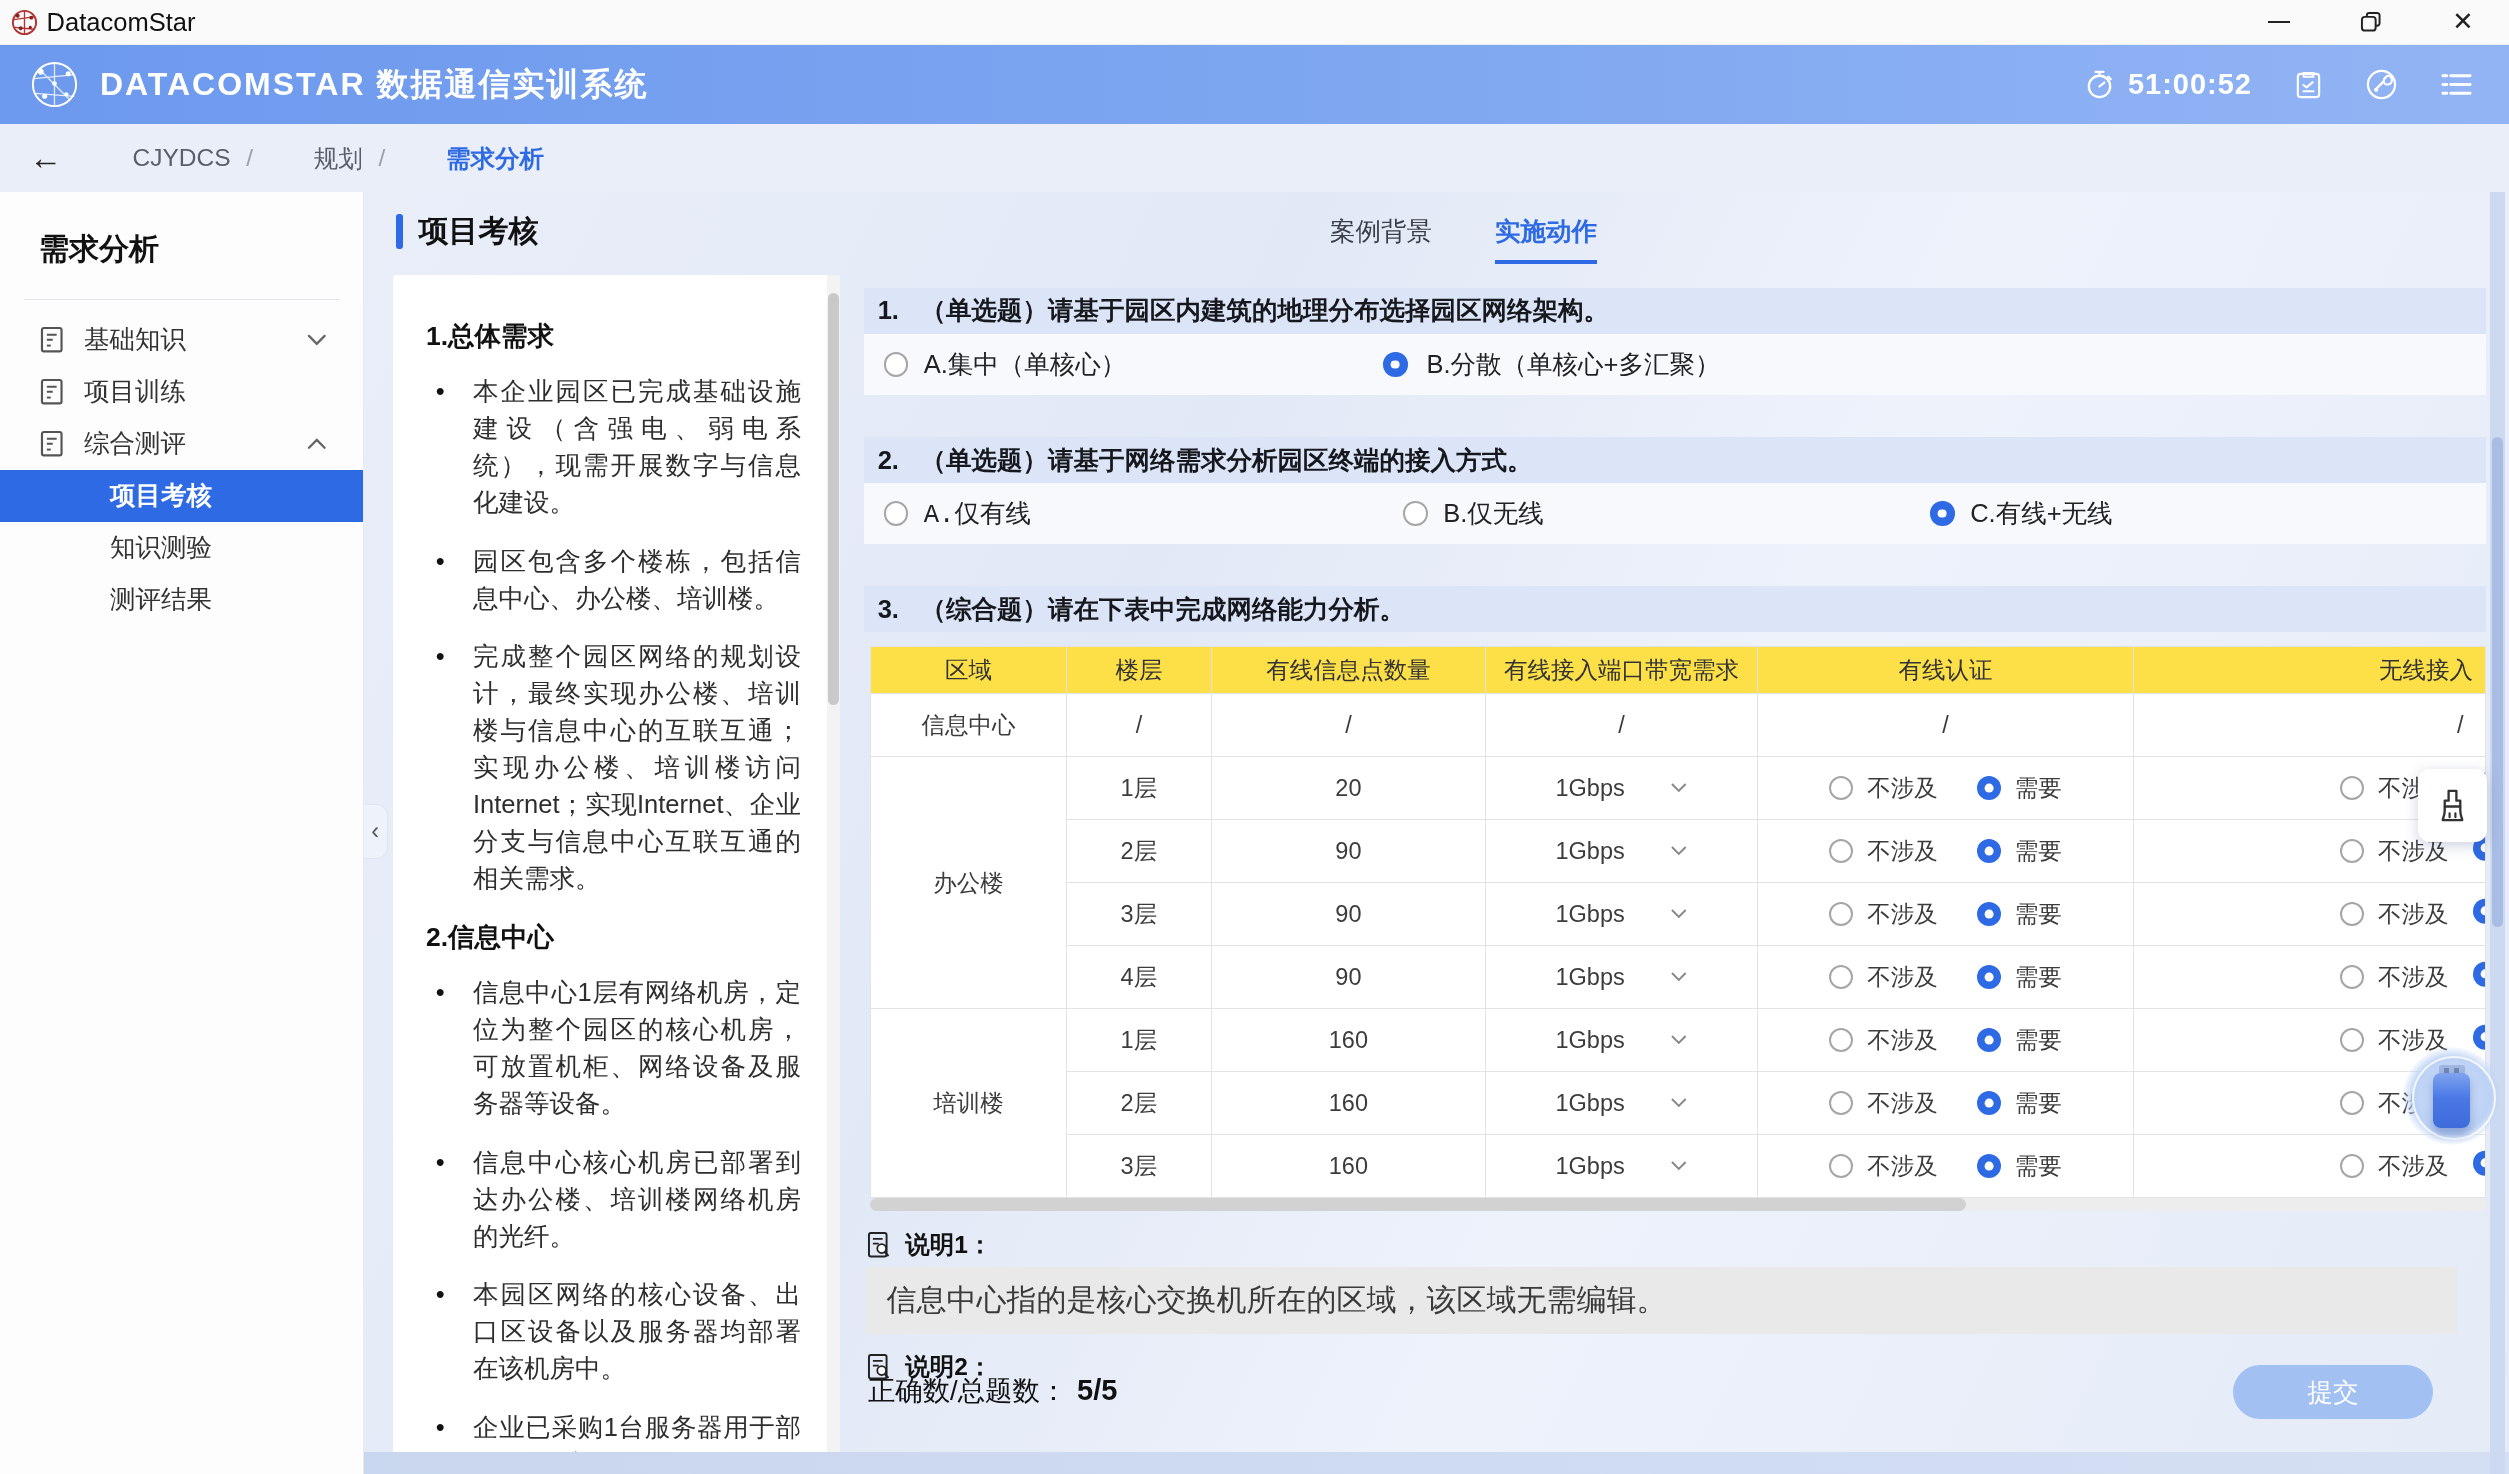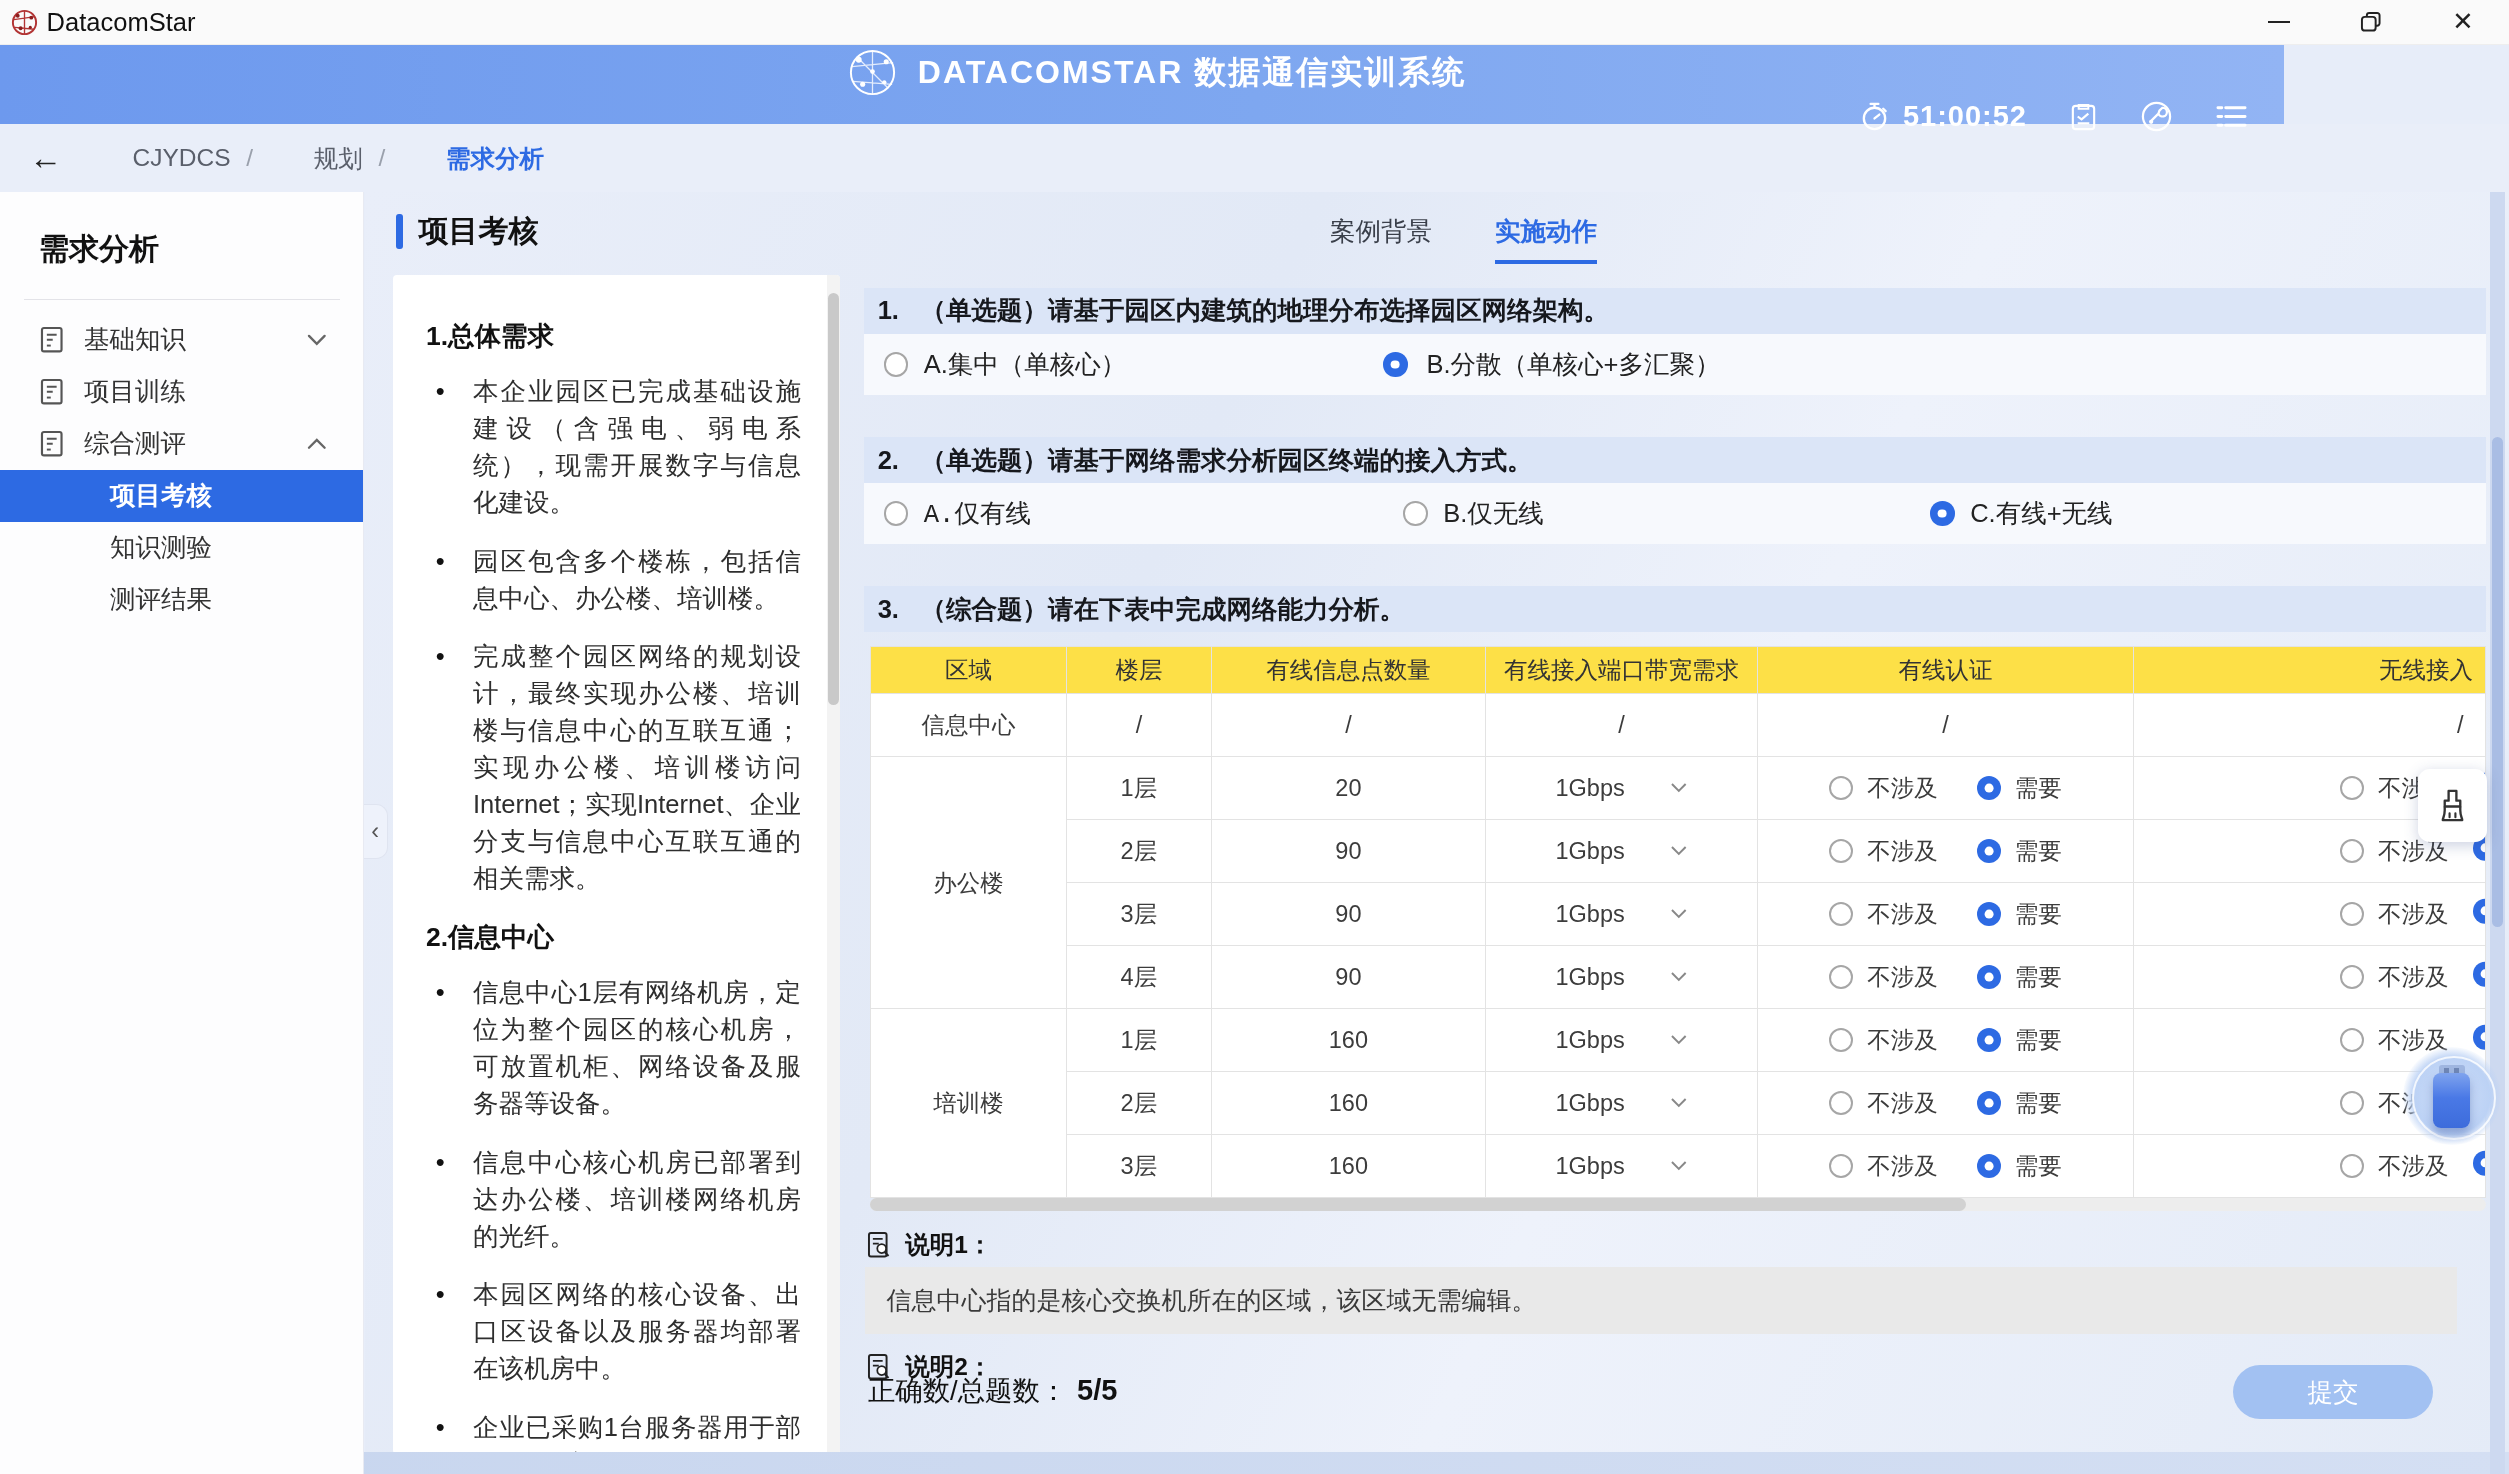--- a/index.html
+++ b/index.html
@@ -11,22 +11,22 @@
   .titlebar { position:absolute; left:0; top:0; width:2509px; height:45px; background:#fafafa;
     display:flex; align-items:center; border-bottom:1px solid #eee; z-index:60; }
   .titlebar .app-ico { margin-left:9.8px; }
   .titlebar .app-name { font-size:25.5px; color:#111; margin-left:7.8px; }
   .win-btns { margin-left:auto; display:flex; align-items:center; height:100%; }
   .win-btn { width:92px; height:100%; display:flex; align-items:center; justify-content:center; cursor:pointer; }
   .glyph-min { width:21.6px; height:2px; background:#222; display:block; }
   .glyph-close { font-size:25.5px; color:#222; line-height:1; }
 
   
-  .appheader { position:absolute; left:0; top:45px; width:2284px; height:79px;
-    background:linear-gradient(90deg,#6d99ee 0%,#7ea7f0 55%,#92b4f4 100%); display:flex; align-items:center; z-index:50;flex-direction:column; }
+  .appheader { position:absolute; left:0; top:45px; width:2509px; height:79px;
+    background:linear-gradient(90deg,#6d99ee 0%,#7ea7f0 55%,#92b4f4 100%); display:flex; align-items:center; z-index:50; }
   .brand { display:flex; align-items:center; gap:17.6px; margin-left:27.4px; }
   .brand-text { color:#fff; font-size:32px; font-weight:bold; letter-spacing:2px; }
   .head-right { margin-left:auto; display:flex; align-items:center; gap:41px; margin-right:35px; }
   .timer-wrap { display:flex; align-items:center; gap:13px; }
   .timer-text { color:#fff; font-size:29px; font-weight:bold; letter-spacing:1px; }
   .hicon { display:flex; align-items:center; justify-content:center; cursor:pointer; }
 
   
   .crumbbar { position:absolute; left:0; top:124px; width:2509px; height:68px; background:#e9eef9;
     display:flex; align-items:center; z-index:40; }
@@ -107,21 +107,21 @@
   .auth-opt { display:flex; align-items:center; gap:13.7px; cursor:pointer; }
 
   .h-scroll-track { position:absolute; left:5.9px; top:923px; width:1616px; height:12.7px; background:#ededed; border-radius:6.9px; }
   .h-scroll-thumb { position:absolute; left:0; top:0; width:1096px; height:12.7px; background:#d2d2d2; border-radius:6.9px; cursor:pointer; }
 
   
   .note-head { position:absolute; left:2px; display:flex; align-items:center; gap:13.7px; }
   .note-label { font-size:24.5px; font-weight:bold; color:#111; }
   .note-box { position:absolute; left:1px; width:1592px; height:67px; background:#e9e9e9;
     display:flex; align-items:center; }
-  .note-text { font-size:25px; color:#3a3a3a; margin-left:21.6px; }
+  .note-text { font-size:30px; color:#3a3a3a; margin-left:21.6px; }
   .score-row { position:absolute; left:3.9px; top:1098px; display:flex; align-items:baseline; }
   .score-label { font-size:27.4px; color:#111; }
   .score-value { font-size:29px; font-weight:bold; color:#111; margin-left:9.8px; }
   .submit-btn { position:absolute; left:1369px; top:1090px; width:200px; height:54px; border:none;
     border-radius:27.4px; background:#a2c1f2; color:#fff; font-size:25.5px; cursor:pointer;
     font-family:inherit; }
 
   
   .brush-float { position:absolute; left:2418px; top:769px; width:69px; height:73px; background:#fff;
     border-radius:11.8px; box-shadow:0 3.9px 13.7px rgba(60,80,140,.25); display:flex; align-items:center;

